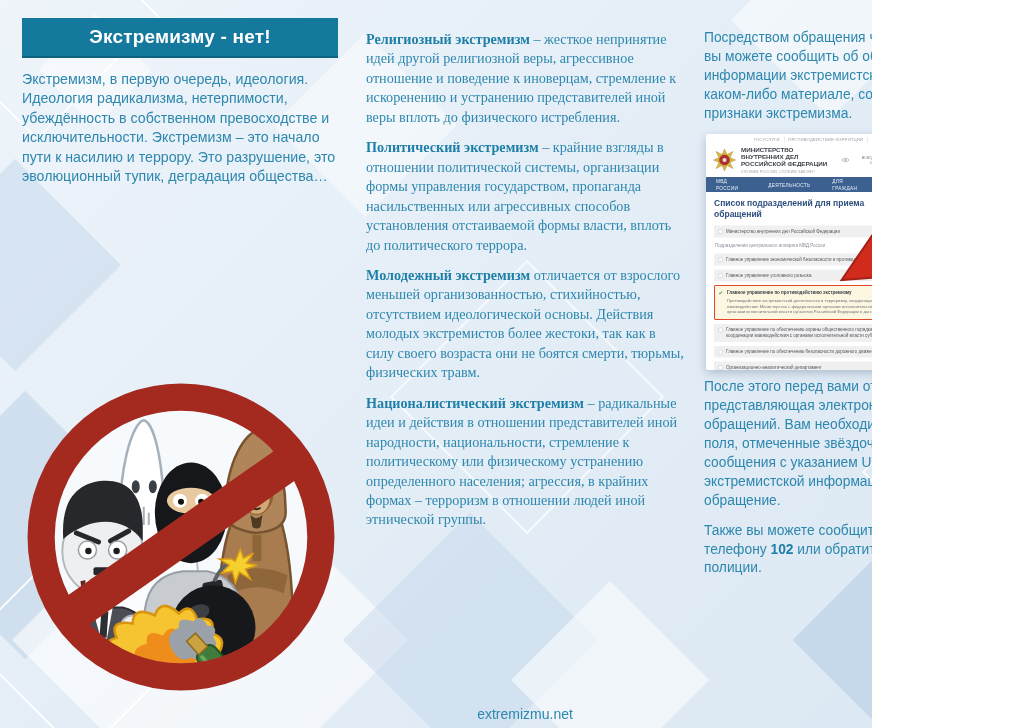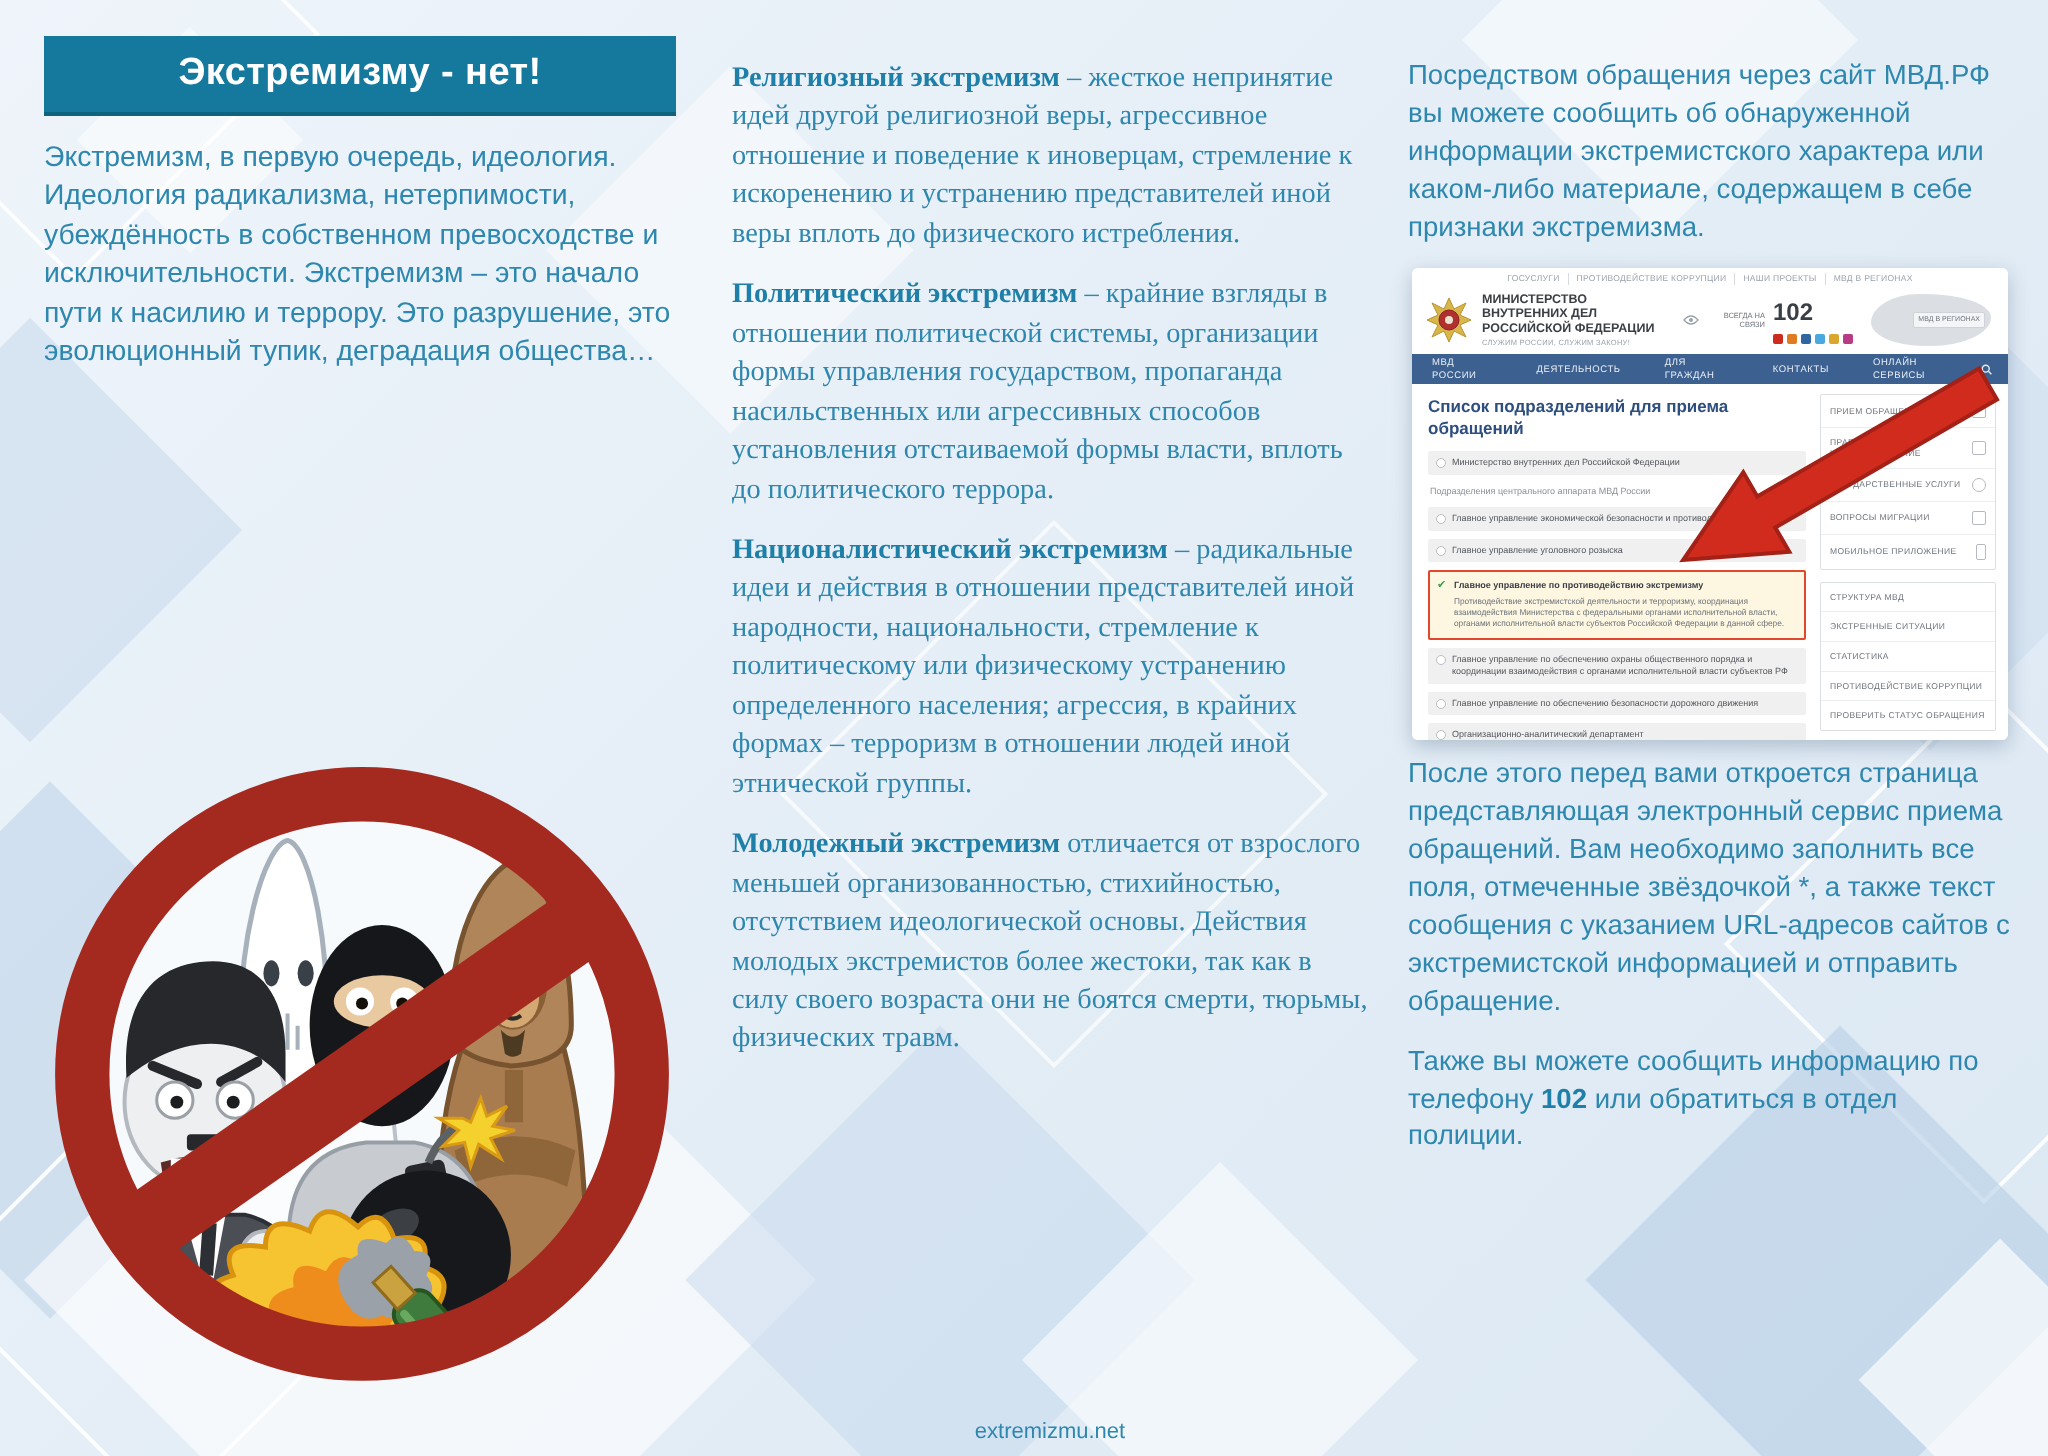--- a/index.html
+++ b/index.html
@@ -1,31 +1,31 @@
 <!DOCTYPE html>
 <html lang="ru"><head>
 <meta charset="utf-8">
 <style>
   html,body{margin:0;padding:0;}
   body{font-family:"Liberation Sans","DejaVu Sans",sans-serif;}
-  .page{position:relative;width:1024px;height:728px;overflow:hidden;
+  .page{position:relative;width:872px;height:728px;overflow:hidden;
         background:linear-gradient(135deg,#eef4fa 0%,#e3edf6 55%,#dce8f3 100%);}
   
   .bg{position:absolute;inset:0;z-index:0;}
   .bgd{position:absolute;transform:rotate(45deg);}
   
   .col{position:absolute;top:18px;z-index:2;}
   .colbar{height:38px;background:#15799d;border-bottom:2px solid #0e647f;
           display:flex;align-items:center;justify-content:center;}
   .colbar h1{margin:0;color:#fff;font-size:19px;font-weight:700;letter-spacing:.2px;}
   .coltext{color:#2d87ae;font-size:14.2px;line-height:1.37;text-align:left;}
   .coltext p{margin:0 0 11px 0;}
   .coltext b{font-weight:700;color:#1e7fa8;}
   .site-url{position:absolute;left:0;right:0;bottom:-4px;text-align:center;
-            color:#2d87ae;font-size:11px;}
+            color:#2d87ae;font-size:14px;}
   
   .illu{position:absolute;left:-2px;top:355px;width:322px;height:334px;}
   
   .mvd-card{position:relative;width:298px;height:236px;margin:10px 0 8px 2px;
             background:#fff;border-radius:3px;overflow:hidden;
             box-shadow:0 3px 10px rgba(40,70,100,.28);}
   .mvd-inner{width:596px;height:472px;transform:scale(.5);transform-origin:0 0;background:#fff;}
   .mtop{height:22px;display:flex;align-items:center;justify-content:center;gap:0;
         font-size:8.5px;color:#9aa2ab;letter-spacing:.3px;}
   .mtop span{padding:0 8px;}
@@ -188,22 +188,22 @@
       </g>
 
       <circle cx="160" cy="162" r="139" fill="none" stroke="#a42a20" stroke-width="27"></circle>
     </svg>
   </div>
 
   <div class="col" style="left:366px;width:318px;height:700px;">
     <div class="coltext" style="margin-top:12px;font-family:Liberation Serif, serif;">
       <p><b>Религиозный экстремизм</b><span> – жесткое непринятие идей другой религиозной веры, агрессивное отношение и поведение к иноверцам, стремление к искоренению и устранению представителей иной веры вплоть до физического истребления.</span></p>
       <p><b>Политический экстремизм</b><span> – крайние взгляды в отношении политической системы, организации формы управления государством, пропаганда насильственных или агрессивных способов установления отстаиваемой формы власти, вплоть до политического террора.</span></p>
+      <p><b>Молодежный экстремизм</b><span> отличается от взрослого меньшей организованностью, стихийностью, отсутствием идеологической основы. Действия молодых экстремистов более жестоки, так как в силу своего возраста они не боятся смерти, тюрьмы, физических травм.</span></p>
       <p><b>Националистический экстремизм</b><span> – радикальные идеи и действия в отношении представителей иной народности, национальности, стремление к политическому или физическому устранению определенного населения; агрессия, в крайних формах – терроризм в отношении людей иной этнической группы.</span></p>
-      <p><b>Молодежный экстремизм</b><span> отличается от взрослого меньшей организованностью, стихийностью, отсутствием идеологической основы. Действия молодых экстремистов более жестоки, так как в силу своего возраста они не боятся смерти, тюрьмы, физических травм.</span></p>
     </div>
     <div class="site-url">extremizmu.net</div>
   </div>
 
   <div class="col" style="left:704px;width:306px;height:700px;">
     <div class="coltext" style="margin-top:11px;font-size:13.8px;">
       <p><span>Посредством обращения через сайт МВД.РФ вы можете сообщить об обнаруженной информации экстремистского характера или каком-либо материале, содержащем в себе признаки экстремизма.</span></p>
 
       <div class="mvd-card">
         <div class="mvd-inner">

